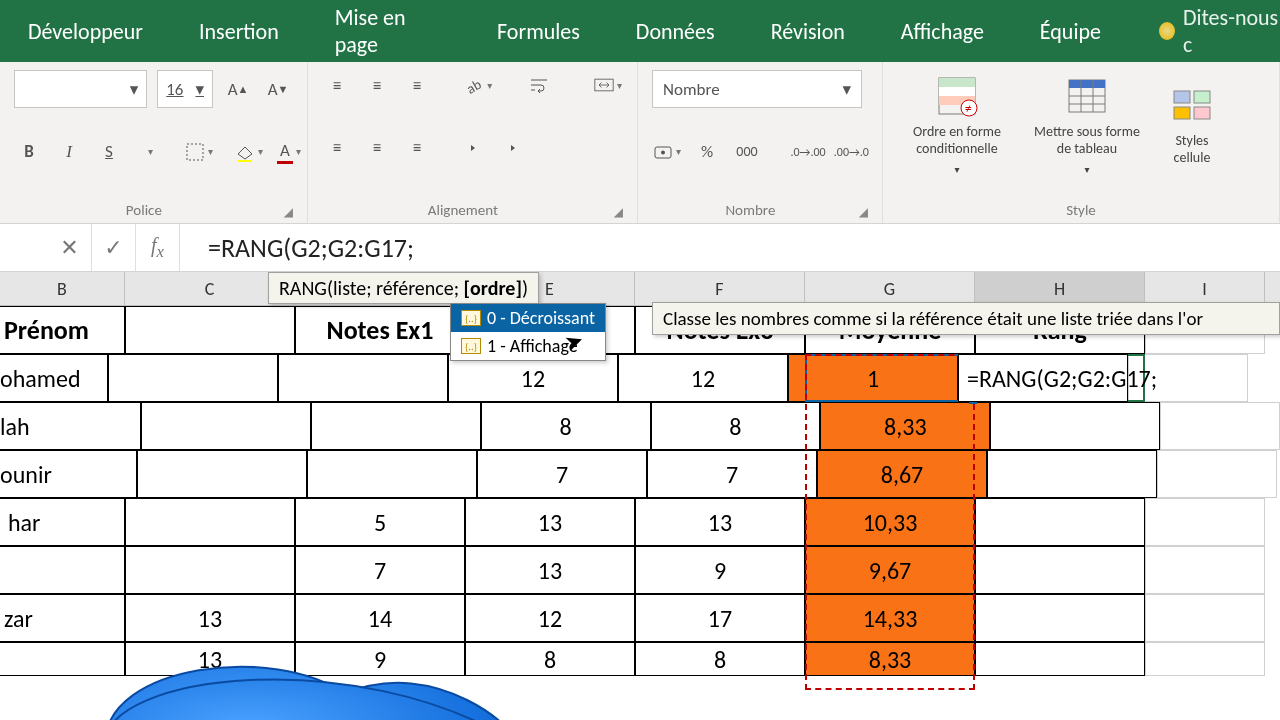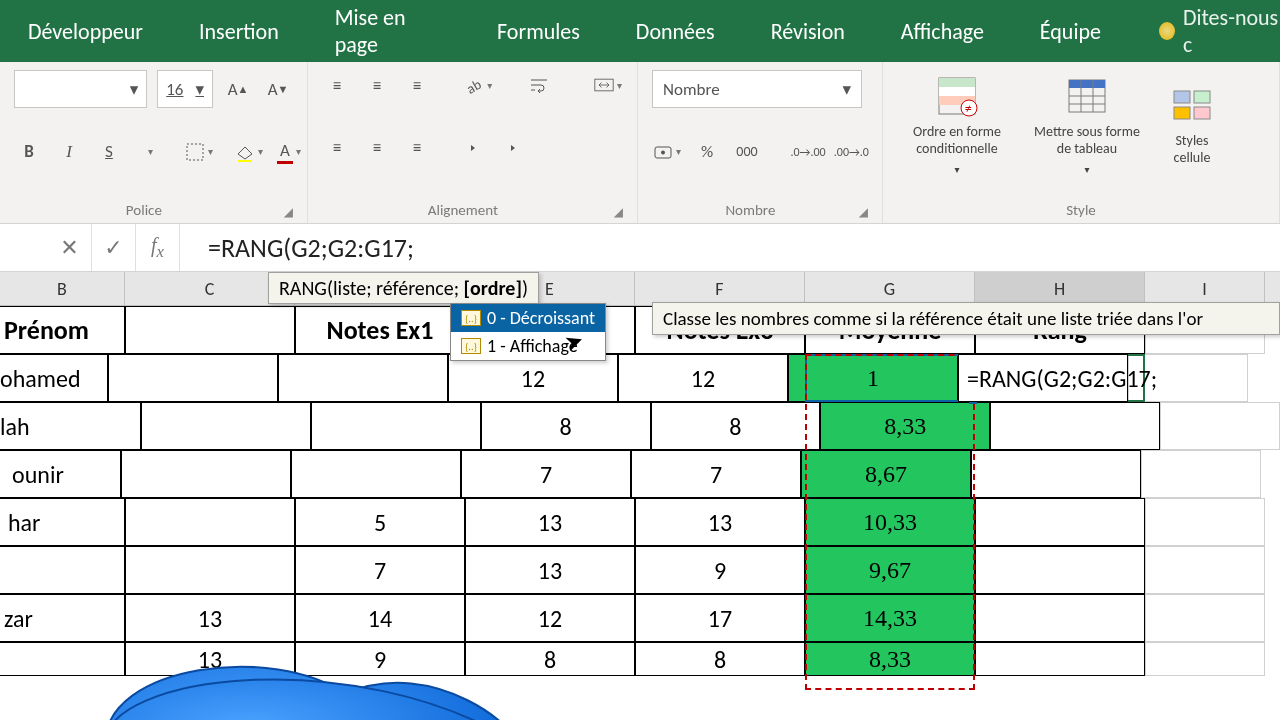--- a/index.html
+++ b/index.html
@@ -34,21 +34,21 @@
 
   
   .grid-wrap { position:relative; }
   .col-headers { display:flex; height:34px; background:#e6e6e6; border-bottom:1px solid #c0c0c0; font-size:18px; color:#333;}
   .col-headers .ch { border-right:1px solid #c0c0c0; display:flex; align-items:center; justify-content:center;}
   .ch.active { background:#cfcfcf; }
   .grid { display:flex; flex-direction:column; }
   .grow { display:flex; height:48px; }
   .cell { border:1.5px solid #000; display:flex; align-items:center; justify-content:center; font-size:24px; font-family:Calibri,sans-serif; background:#fff; overflow:hidden; white-space:nowrap;}
   .hdrcell { font-weight:bold; font-size:26px;}
-  .yellow { background:#22c55e;font-family:Liberation Serif, serif; }
+  .yellow { background:#f97316; }
   .thin { border:0.5px solid #d0d0d0; }
   .b-first { border-left-width:0;} 
 
   
   .sig-tip { position:absolute; left:268px; top:0px; background:#f4f4ec; border:1px solid #a0a0a0; padding:3px 10px; font-size:20px; box-shadow:2px 2px 4px rgba(0,0,0,.2); z-index:5;}
   .sig-tip b { font-weight:bold; }
   .opt-list { position:absolute; left:450px; top:31px; background:#fff; border:1px solid #888; box-shadow:2px 2px 4px rgba(0,0,0,.2); z-index:6; font-size:18px;}
   .opt-list .opt { display:flex; align-items:center; gap:6px; padding:3px 10px; cursor:pointer;}
   .opt-list .opt.sel { background:#0a64a4; color:#fff;}
   .opt .ico { width:20px; height:16px; border:1px solid #b38b00; background:#fff8dc; display:inline-flex; align-items:center; justify-content:center; font-size:10px; color:#b38b00;}
@@ -306,21 +306,21 @@
       <div class="cell b-first" style="width:141px;justify-content:flex-start;">lah</div>
       <div class="cell" style="width:170px"></div>
       <div class="cell" style="width:170px"></div>
       <div class="cell" style="width:170px">8</div>
       <div class="cell" style="width:170px">8</div>
       <div class="cell yellow" style="width:170px">8,33</div>
       <div class="cell" style="width:170px"></div>
       <div class="cell thin" style="width:120px"></div>
     </div>
     <div class="grow">
-      <div class="cell b-first" style="width:121px;justify-content:flex-start;padding-left:12px">ounir</div>
+      <div class="cell b-first" style="width:137px;justify-content:flex-start;padding-left:0">ounir</div>
       <div class="cell" style="width:170px"></div>
       <div class="cell" style="width:170px"></div>
       <div class="cell" style="width:170px">7</div>
       <div class="cell" style="width:170px">7</div>
       <div class="cell yellow" style="width:170px">8,67</div>
       <div class="cell" style="width:170px"></div>
       <div class="cell thin" style="width:120px"></div>
     </div>
     <div class="grow">
       <div class="cell b-first" style="width:125px;justify-content:flex-start;padding-left:8px">har</div>

